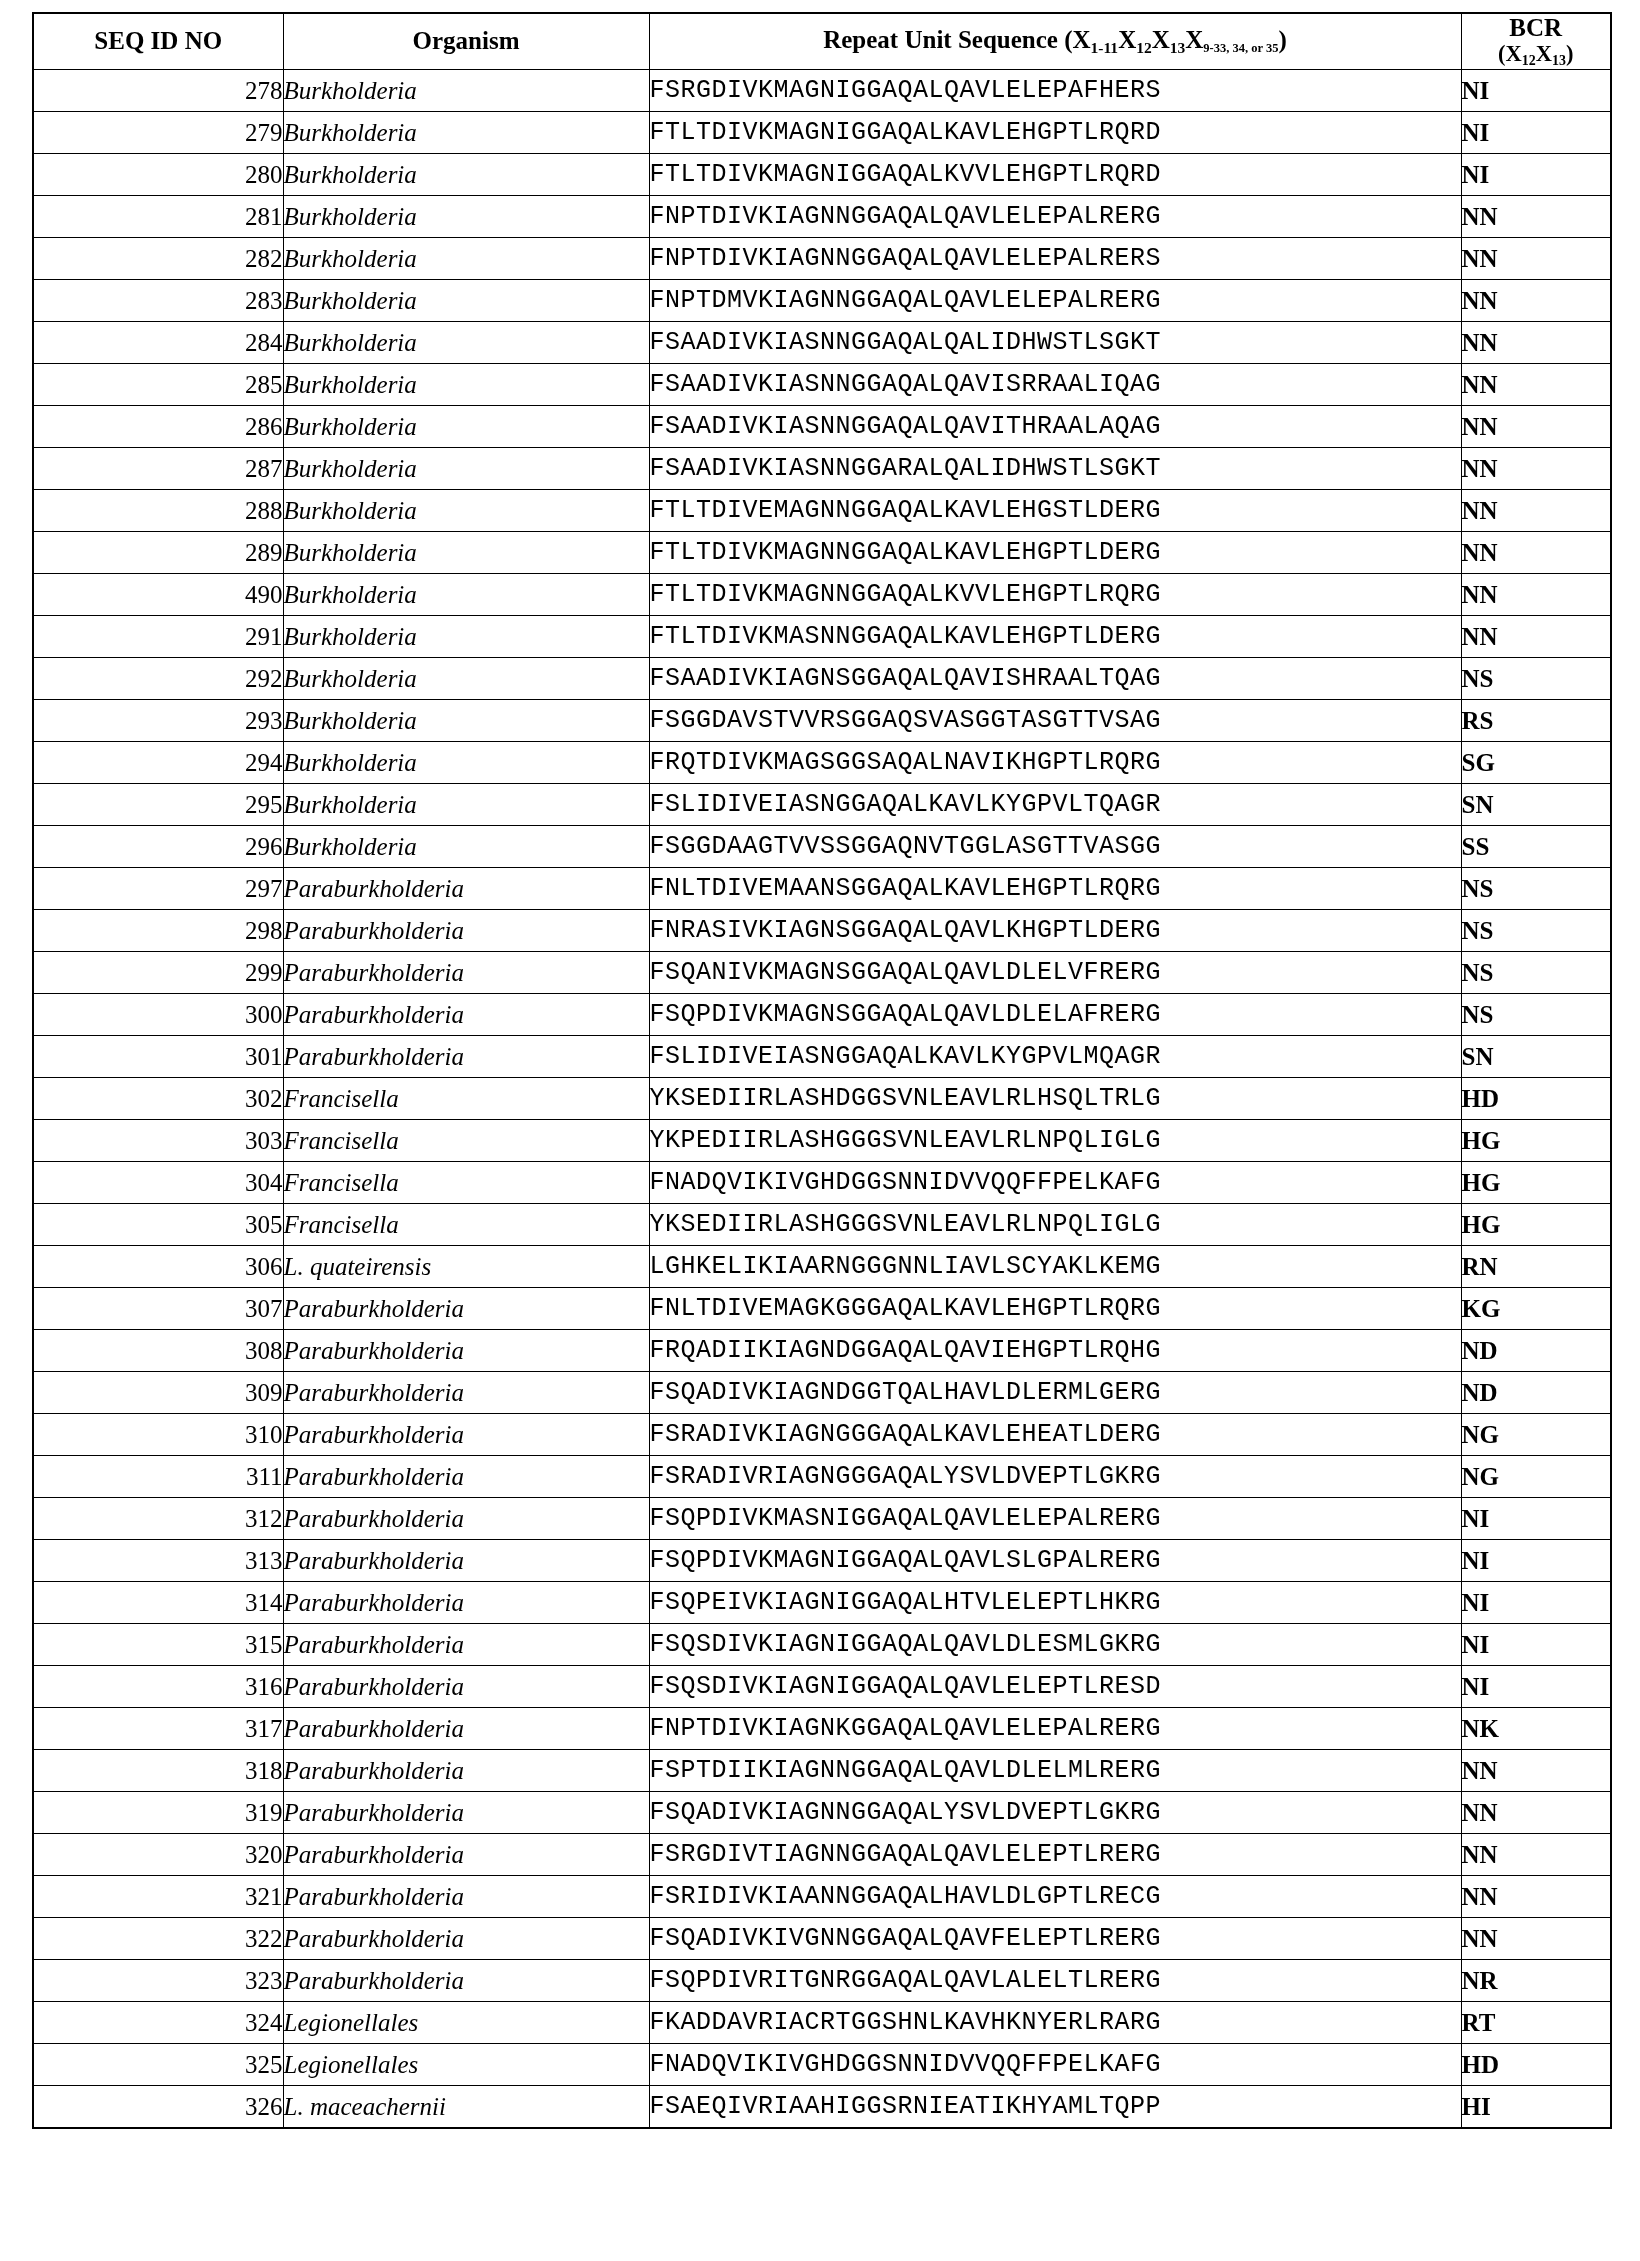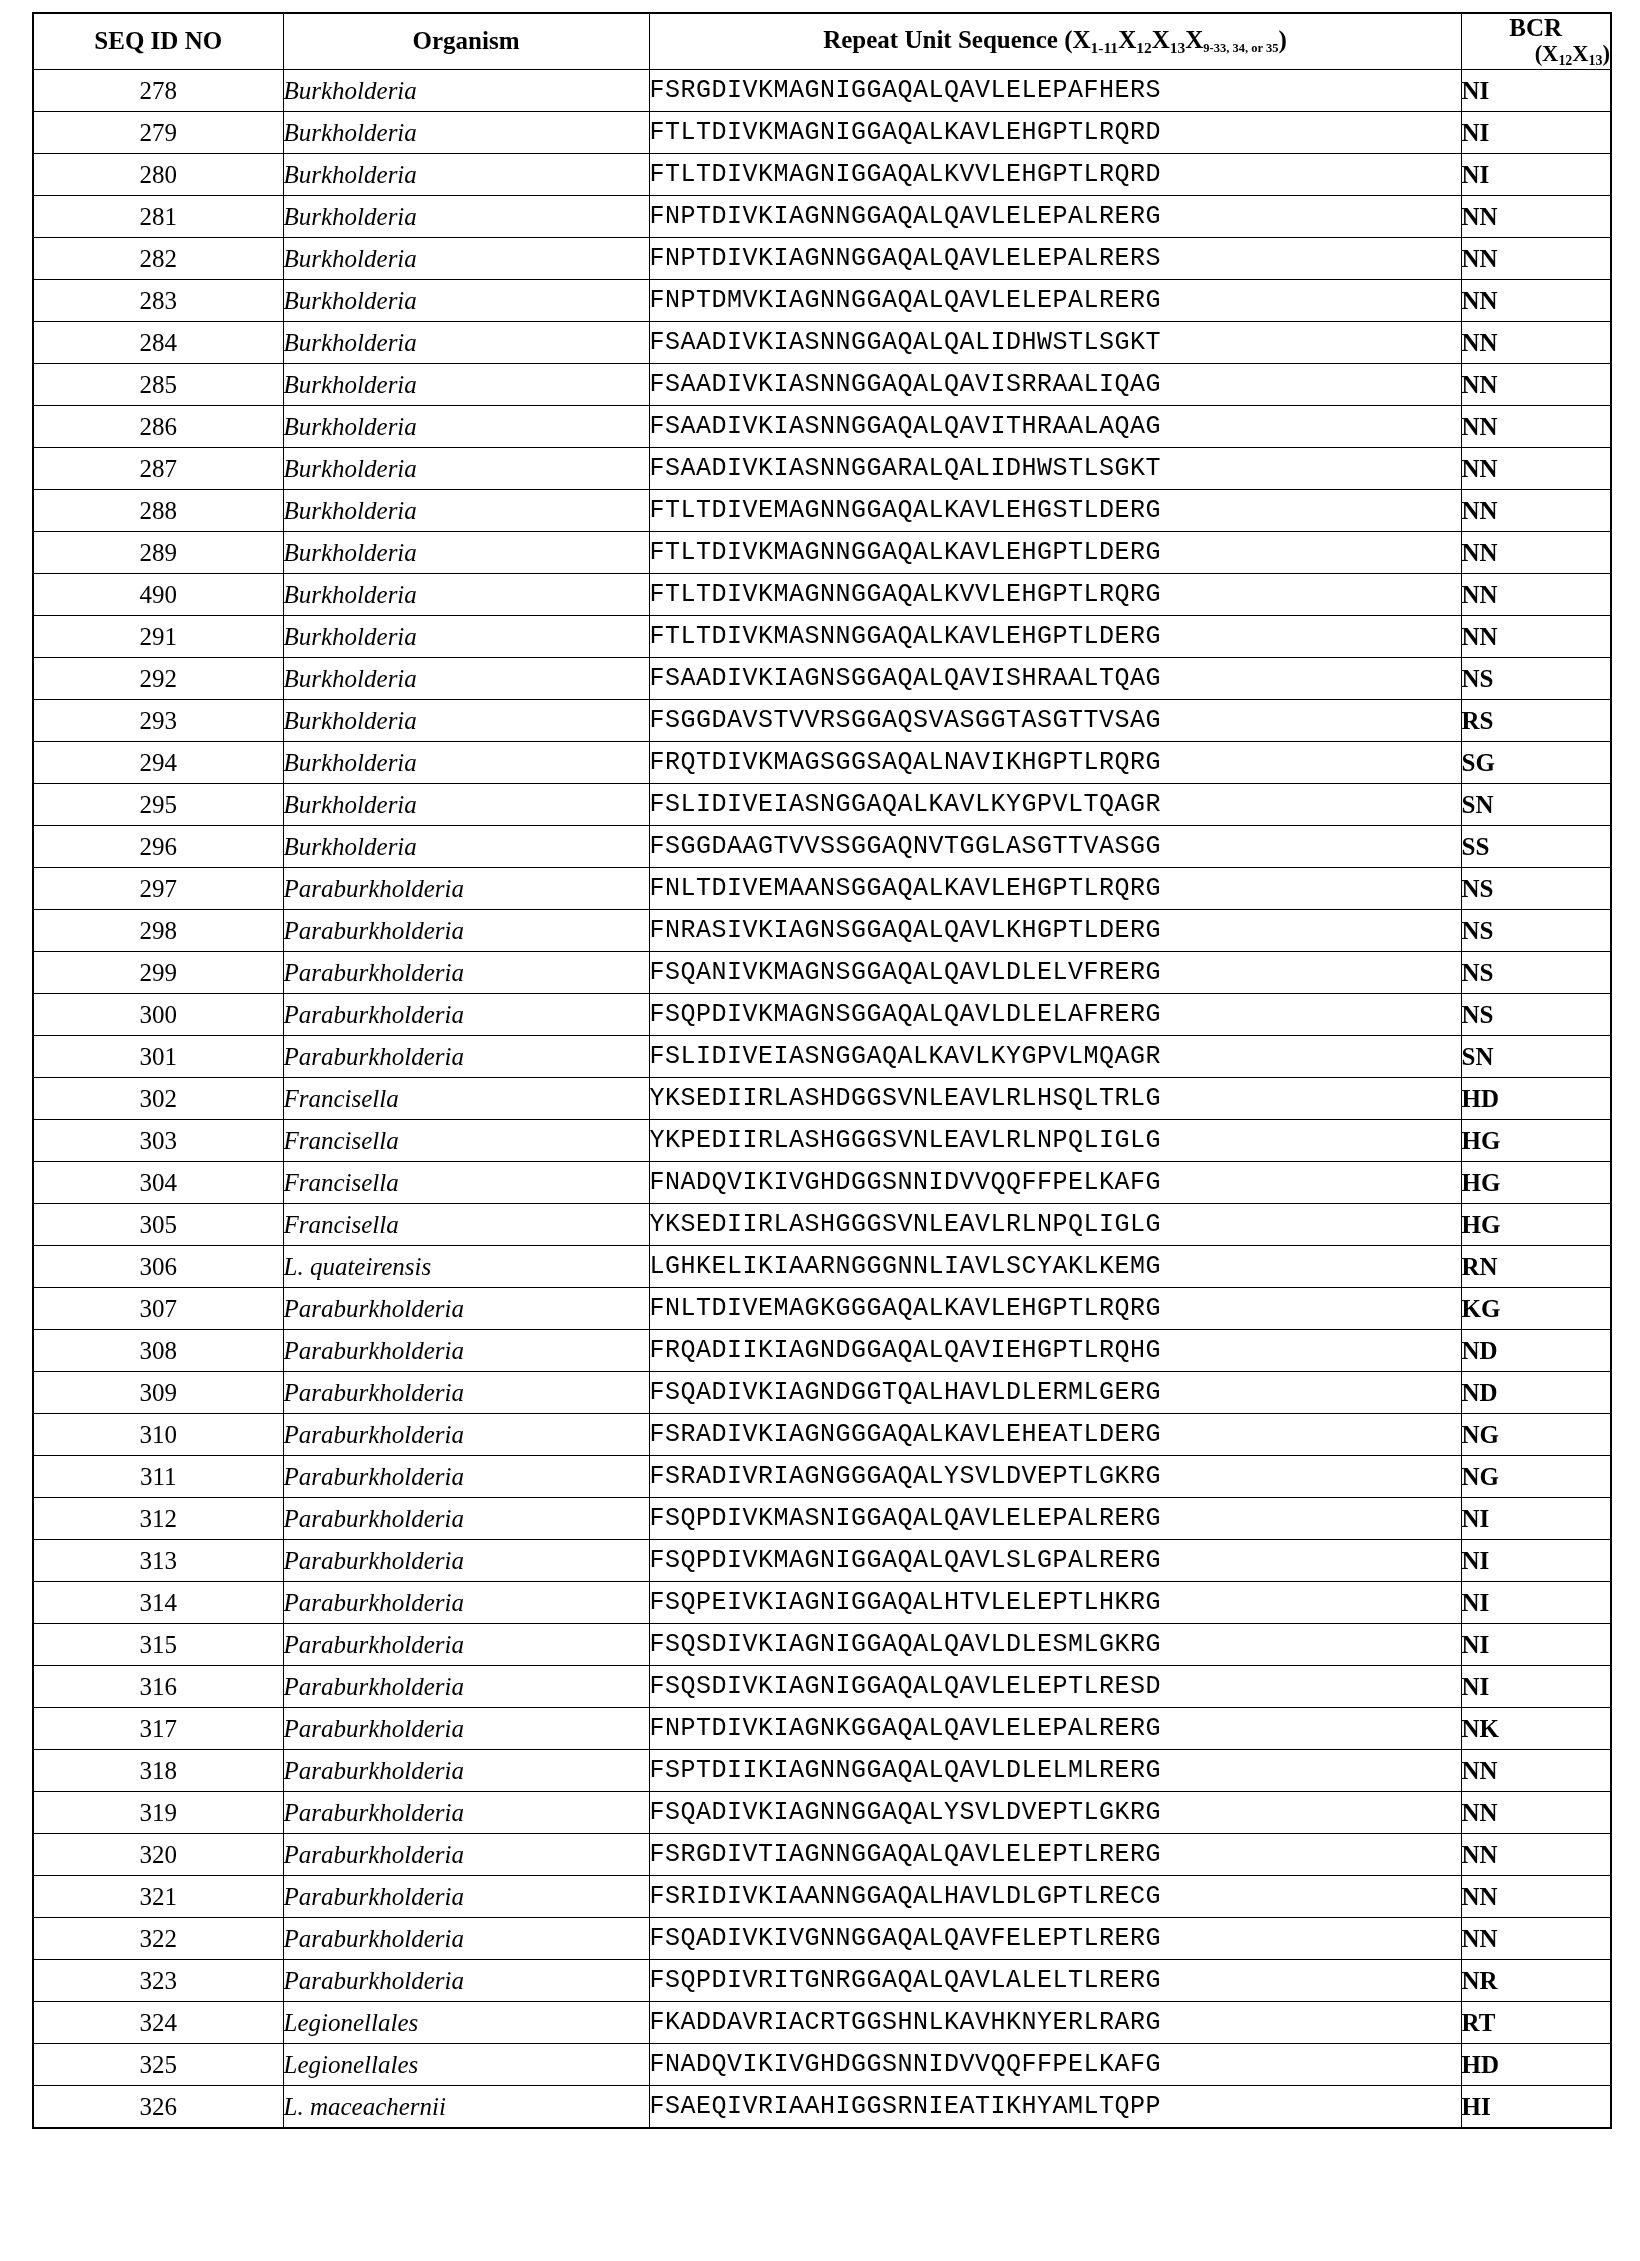--- a/index.html
+++ b/index.html
@@ -54,27 +54,26 @@
   .sub-small {
     font-size: 0.50em;
     vertical-align: -0.30em;
   }
   thead th.h-bcr .bcr-line2 {
     display: block;
     font-size: 22.5px;
     font-weight: bold;
     line-height: 1.05;
     margin-top: 0.8px;
-    text-align: right;
   }
   tbody td {
     height: 41px;
   }
   td.seq {
-    text-align: center;
+    text-align: right;
     font-size: 25px;
     font-family: "Liberation Serif", serif;
   }
   td.org {
     text-align: left;
     font-size: 25px;
     font-style: italic;
     padding-left: 55px;
   }
   td.rep {

